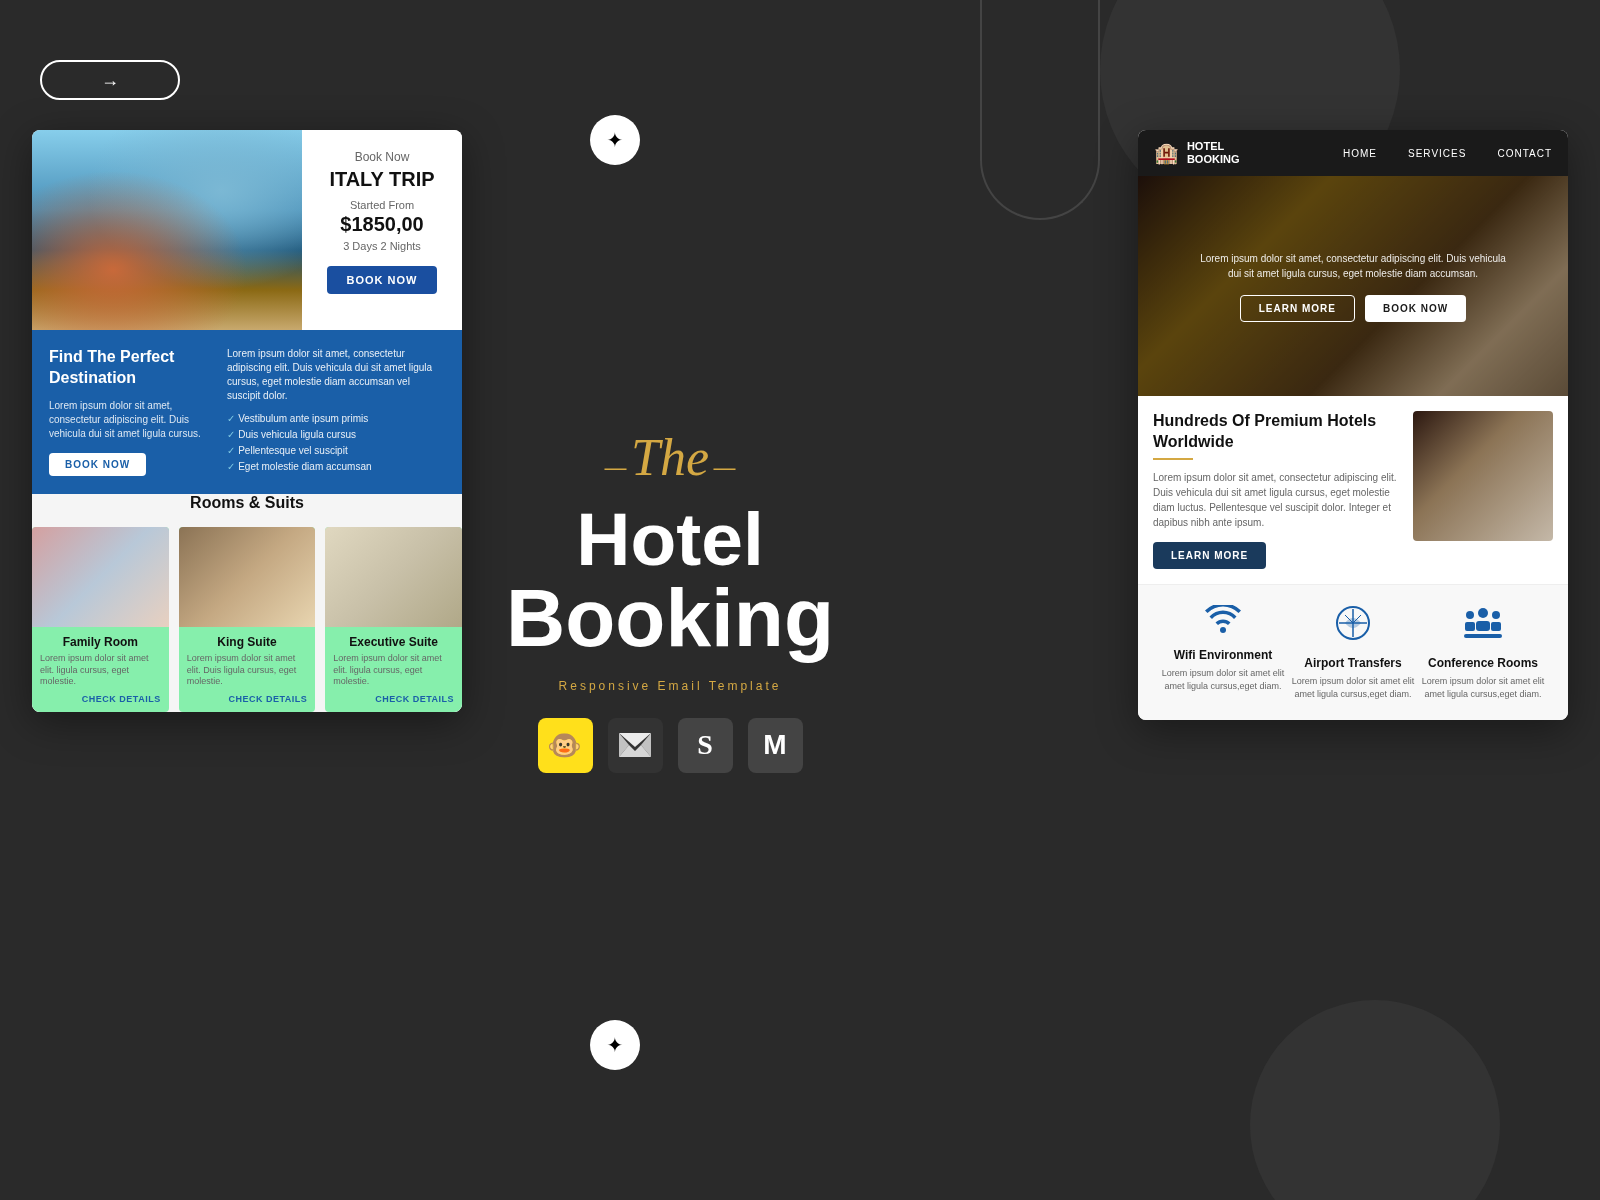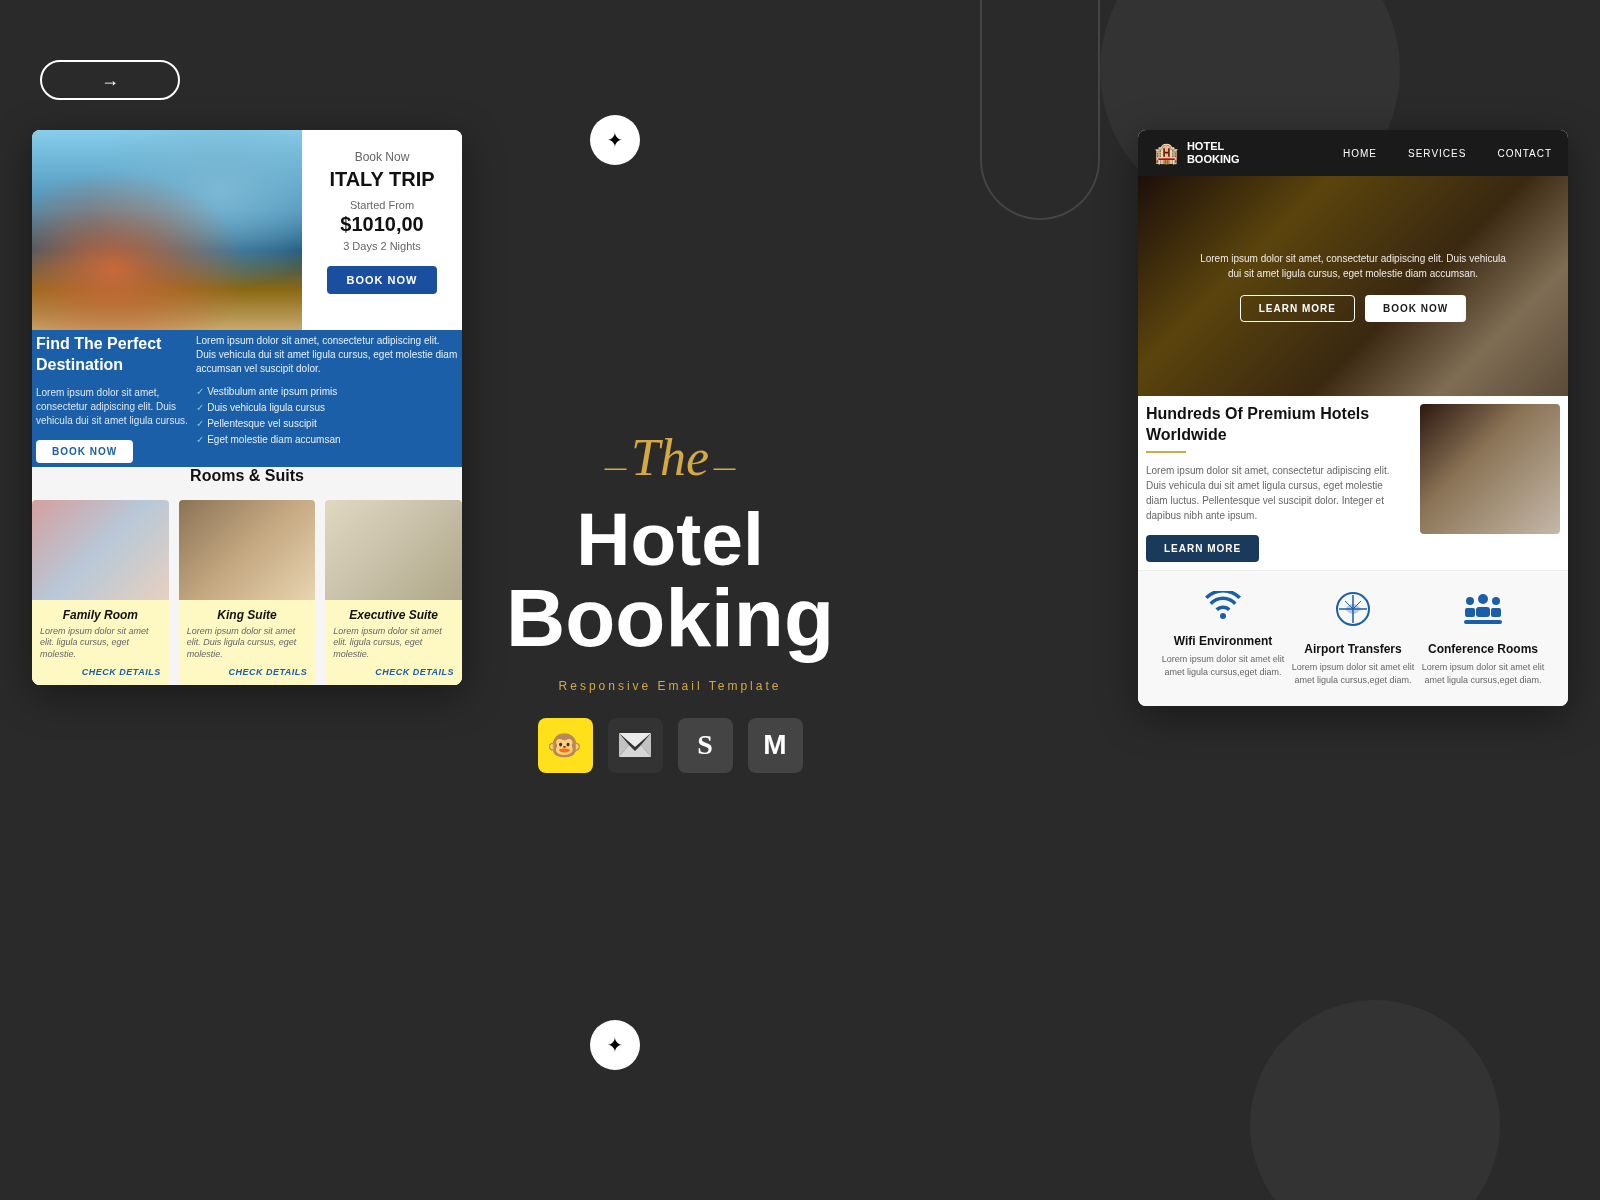--- a/index.html
+++ b/index.html
@@ -163,22 +163,22 @@
       font-size: 11px;
       font-weight: bold;
       letter-spacing: 1px;
       cursor: pointer;
     }
 
     
     .blue-section {
       background: #1a5fa8;
       display: flex;
-      padding: 4px;
-      gap: 0;
+      padding: 17px;
+      gap: 18px;
     }
     .blue-left {
       flex: 0 0 160px;
     }
     .find-title {
       font-size: 16px;
       font-weight: bold;
       color: white;
       margin-bottom: 10px;
       line-height: 1.3;
@@ -232,24 +232,23 @@
       color: #111;
       text-align: center;
       margin-bottom: 15px;
     }
     .rooms-grid {
       display: grid;
       grid-template-columns: repeat(3, 1fr);
       gap: 10px;
     }
     .room-card {
-      background: #fef9c3;
+      background: #86efac;
       border-radius: 4px;
       overflow: hidden;
-      font-style: italic;
     }
     .room-img {
       height: 100px;
       width: 100%;
     }
     .room-img-1 {
       background: linear-gradient(135deg, #d4a0a0 0%, #b8c8d8 50%, #e8d0c0 100%);
     }
     .room-img-2 {
       background: linear-gradient(135deg, #8b7355 0%, #c4a882 50%, #e8d5b0 100%);
@@ -405,21 +404,21 @@
       border-radius: 4px;
       font-size: 10px;
       font-weight: bold;
       letter-spacing: 1px;
       cursor: pointer;
     }
 
     
     .hotels-section {
       display: flex;
-      padding: 8px;
+      padding: 15px;
       gap: 15px;
       background: white;
       border-bottom: 1px solid #eee;
     }
     .hotels-left {
       flex: 1;
     }
     .hotels-title {
       font-size: 16px;
       font-weight: bold;
@@ -503,21 +502,21 @@
 <div class="left-card">
 
   <div class="left-hero">
     <div class="left-hero-img">
       <div class="italy-img"></div>
     </div>
     <div class="left-hero-info">
       <p class="book-now-small">Book Now</p>
       <h2 class="trip-title">ITALY TRIP</h2>
       <p class="started-from">Started From</p>
-      <p class="price">$1010,00</p>
+      <p class="price">$1850,00</p>
       <p class="duration">3 Days 2 Nights</p>
       <button class="btn-book-blue">BOOK NOW</button>
     </div>
   </div>
 
   <div class="blue-section">
     <div class="blue-left">
       <h3 class="find-title">Find The Perfect Destination</h3>
       <p class="find-desc">Lorem ipsum dolor sit amet, consectetur adipiscing elit. Duis vehicula dui sit amet ligula cursus.</p>
       <button class="btn-book-white">BOOK NOW</button>

